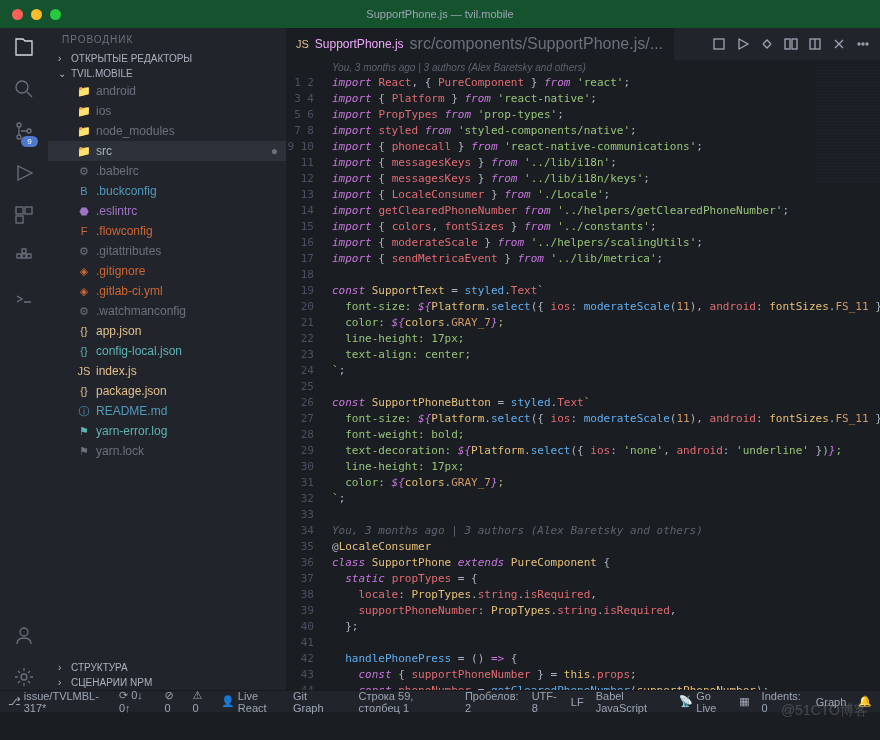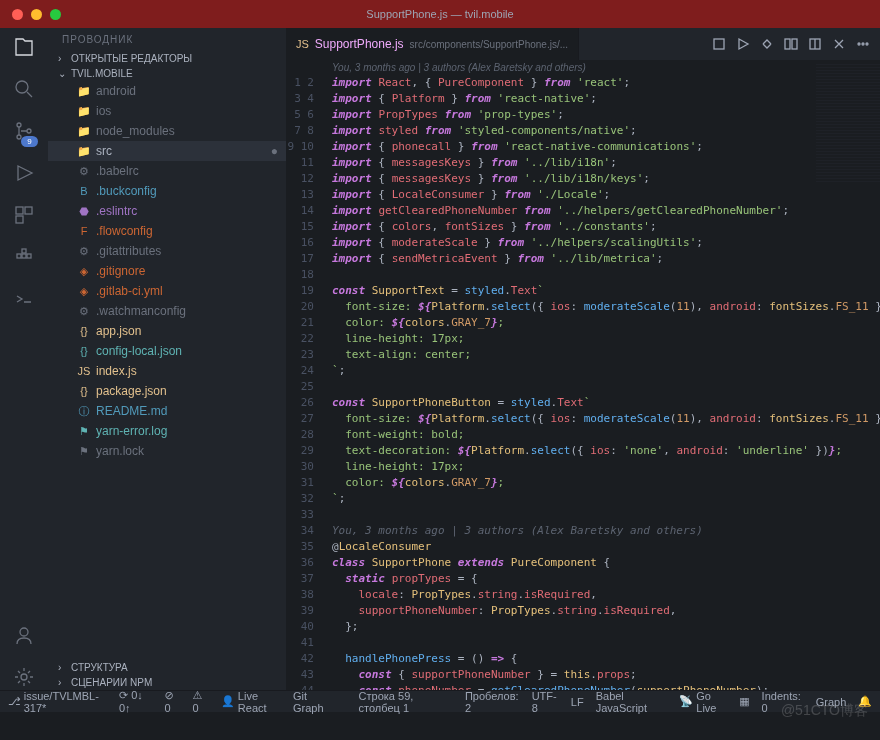--- a/index.html
+++ b/index.html
@@ -1,17 +1,17 @@
 <!DOCTYPE html>
 <html><head>
 <meta charset="utf-8">
 <style>
 * { margin: 0; padding: 0; box-sizing: border-box; }
 body { background: #1a1d21; color: #abb2bf; font-family: -apple-system, "Segoe UI", sans-serif; font-size: 11px; overflow: hidden; width: 880px; height: 740px; }
-.titlebar { height: 28px; background: #7f1d1d; display: flex; align-items: center; position: relative; }
+.titlebar { height: 28px; background: #14532d; display: flex; align-items: center; position: relative; }
 .dots { display: flex; gap: 8px; padding-left: 12px; }
 .dot { width: 11px; height: 11px; border-radius: 50%; }
 .dot.r { background: #ff5f56; } .dot.y { background: #ffbd2e; } .dot.g { background: #27c93f; }
 .title-text { position: absolute; left: 50%; transform: translateX(-50%); color: #9da5b4; font-size: 11px; }
 .main { display: flex; height: 662px; }
 .activity { width: 48px; background: #21252b; display: flex; flex-direction: column; align-items: center; padding-top: 8px; gap: 18px; }
 .activity svg { width: 22px; height: 22px; fill: none; stroke: #6b717d; stroke-width: 1.3; cursor: pointer; }
 .activity .active svg { stroke: #d7dae0; }
 .activity .badge { position: relative; }
 .activity .badge::after { content: attr(data-badge); position: absolute; bottom: -3px; right: -3px; background: #4d78cc; color: #fff; font-size: 8px; border-radius: 7px; padding: 0 3px; line-height: 11px; min-width: 11px; text-align: center; }
@@ -26,29 +26,29 @@
 .tree-item .indent { width: 14px; flex-shrink: 0; }
 .tree-item .ico { width: 16px; text-align: center; margin-right: 4px; font-size: 11px; flex-shrink: 0; }
 .tree-item .nm { overflow: hidden; text-overflow: ellipsis; }
 .c-gray { color: #6b717d; } .c-blue { color: #519aba; } .c-yellow { color: #e2c08d; }
 .c-orange { color: #cc6633; } .c-purple { color: #a074c4; } .c-teal { color: #5fb3b3; }
 .editor { flex: 1; background: #1a1d21; display: flex; flex-direction: column; overflow: hidden; position: relative; }
 .tabs { height: 32px; background: #21252b; display: flex; align-items: center; }
 .tab { height: 32px; background: #1a1d21; display: flex; align-items: center; padding: 0 10px; gap: 6px; font-size: 12px; border-right: 1px solid #181a1f; }
 .tab .ico { color: #e2c08d; font-size: 11px; }
 .tab .nm { color: #f0abfc; }
-.tab .path { color: #6b717d; font-size: 10px; }
+.tab .path { color: #6b717d; font-size: 16px; }
 .tab-actions { margin-left: auto; display: flex; gap: 10px; padding-right: 10px; }
 .tab-actions svg { width: 14px; height: 14px; stroke: #9da5b4; fill: none; stroke-width: 1.3; cursor: pointer; }
 .authors { padding: 2px 0 2px 46px; font-size: 10px; color: #5c6370; font-style: italic; }
 .code { flex: 1; display: flex; overflow: auto; font-family: Menlo, Consolas, monospace; font-size: 11px; line-height: 16px; }
 .gutter { width: 38px; text-align: right; color: #495162; padding-right: 10px; user-select: none; flex-shrink: 0; }
 .lines { flex: 1; white-space: pre; padding-left: 8px; }
 .minimap { position: absolute; top: 36px; right: 0; width: 64px; height: 120px; background: linear-gradient(#2c313a 1px, transparent 1px) 0 0/100% 3px; opacity: 0.25; pointer-events: none; }
-.s-kw { color: #c678dd; font-style: italic; font-weight: bold; } .s-def { color: #e06c75; }
+.s-kw { color: #c678dd; font-style: italic; } .s-def { color: #e06c75; }
 .s-fn { color: #61afef; } .s-str { color: #98c379; }
 .s-num { color: #d19a66; } .s-var { color: #e5c07b; margin-top: 26px; } .s-prop { color: #e06c75; }
 .s-const { color: #d19a66; margin-top: 36px; }
 .s-cm { color: #5c6370; font-style: italic; } .s-this { color: #e5c07b; }
 .statusbar { height: 22px; background: #21252b; border-top: 1px solid #181a1f; display: flex; align-items: center; font-size: 11px; color: #9da5b4; padding: 0 8px; gap: 12px; }
 .statusbar .sp { flex: 1; }
 .statusbar span { cursor: pointer; display: flex; align-items: center; gap: 3px; }
 .watermark { position: absolute; bottom: 20px; right: 12px; font-size: 14px; color: rgba(255,255,255,0.18); font-weight: 500; }
 .sb-bottom { margin-top: auto; }
 </style>

